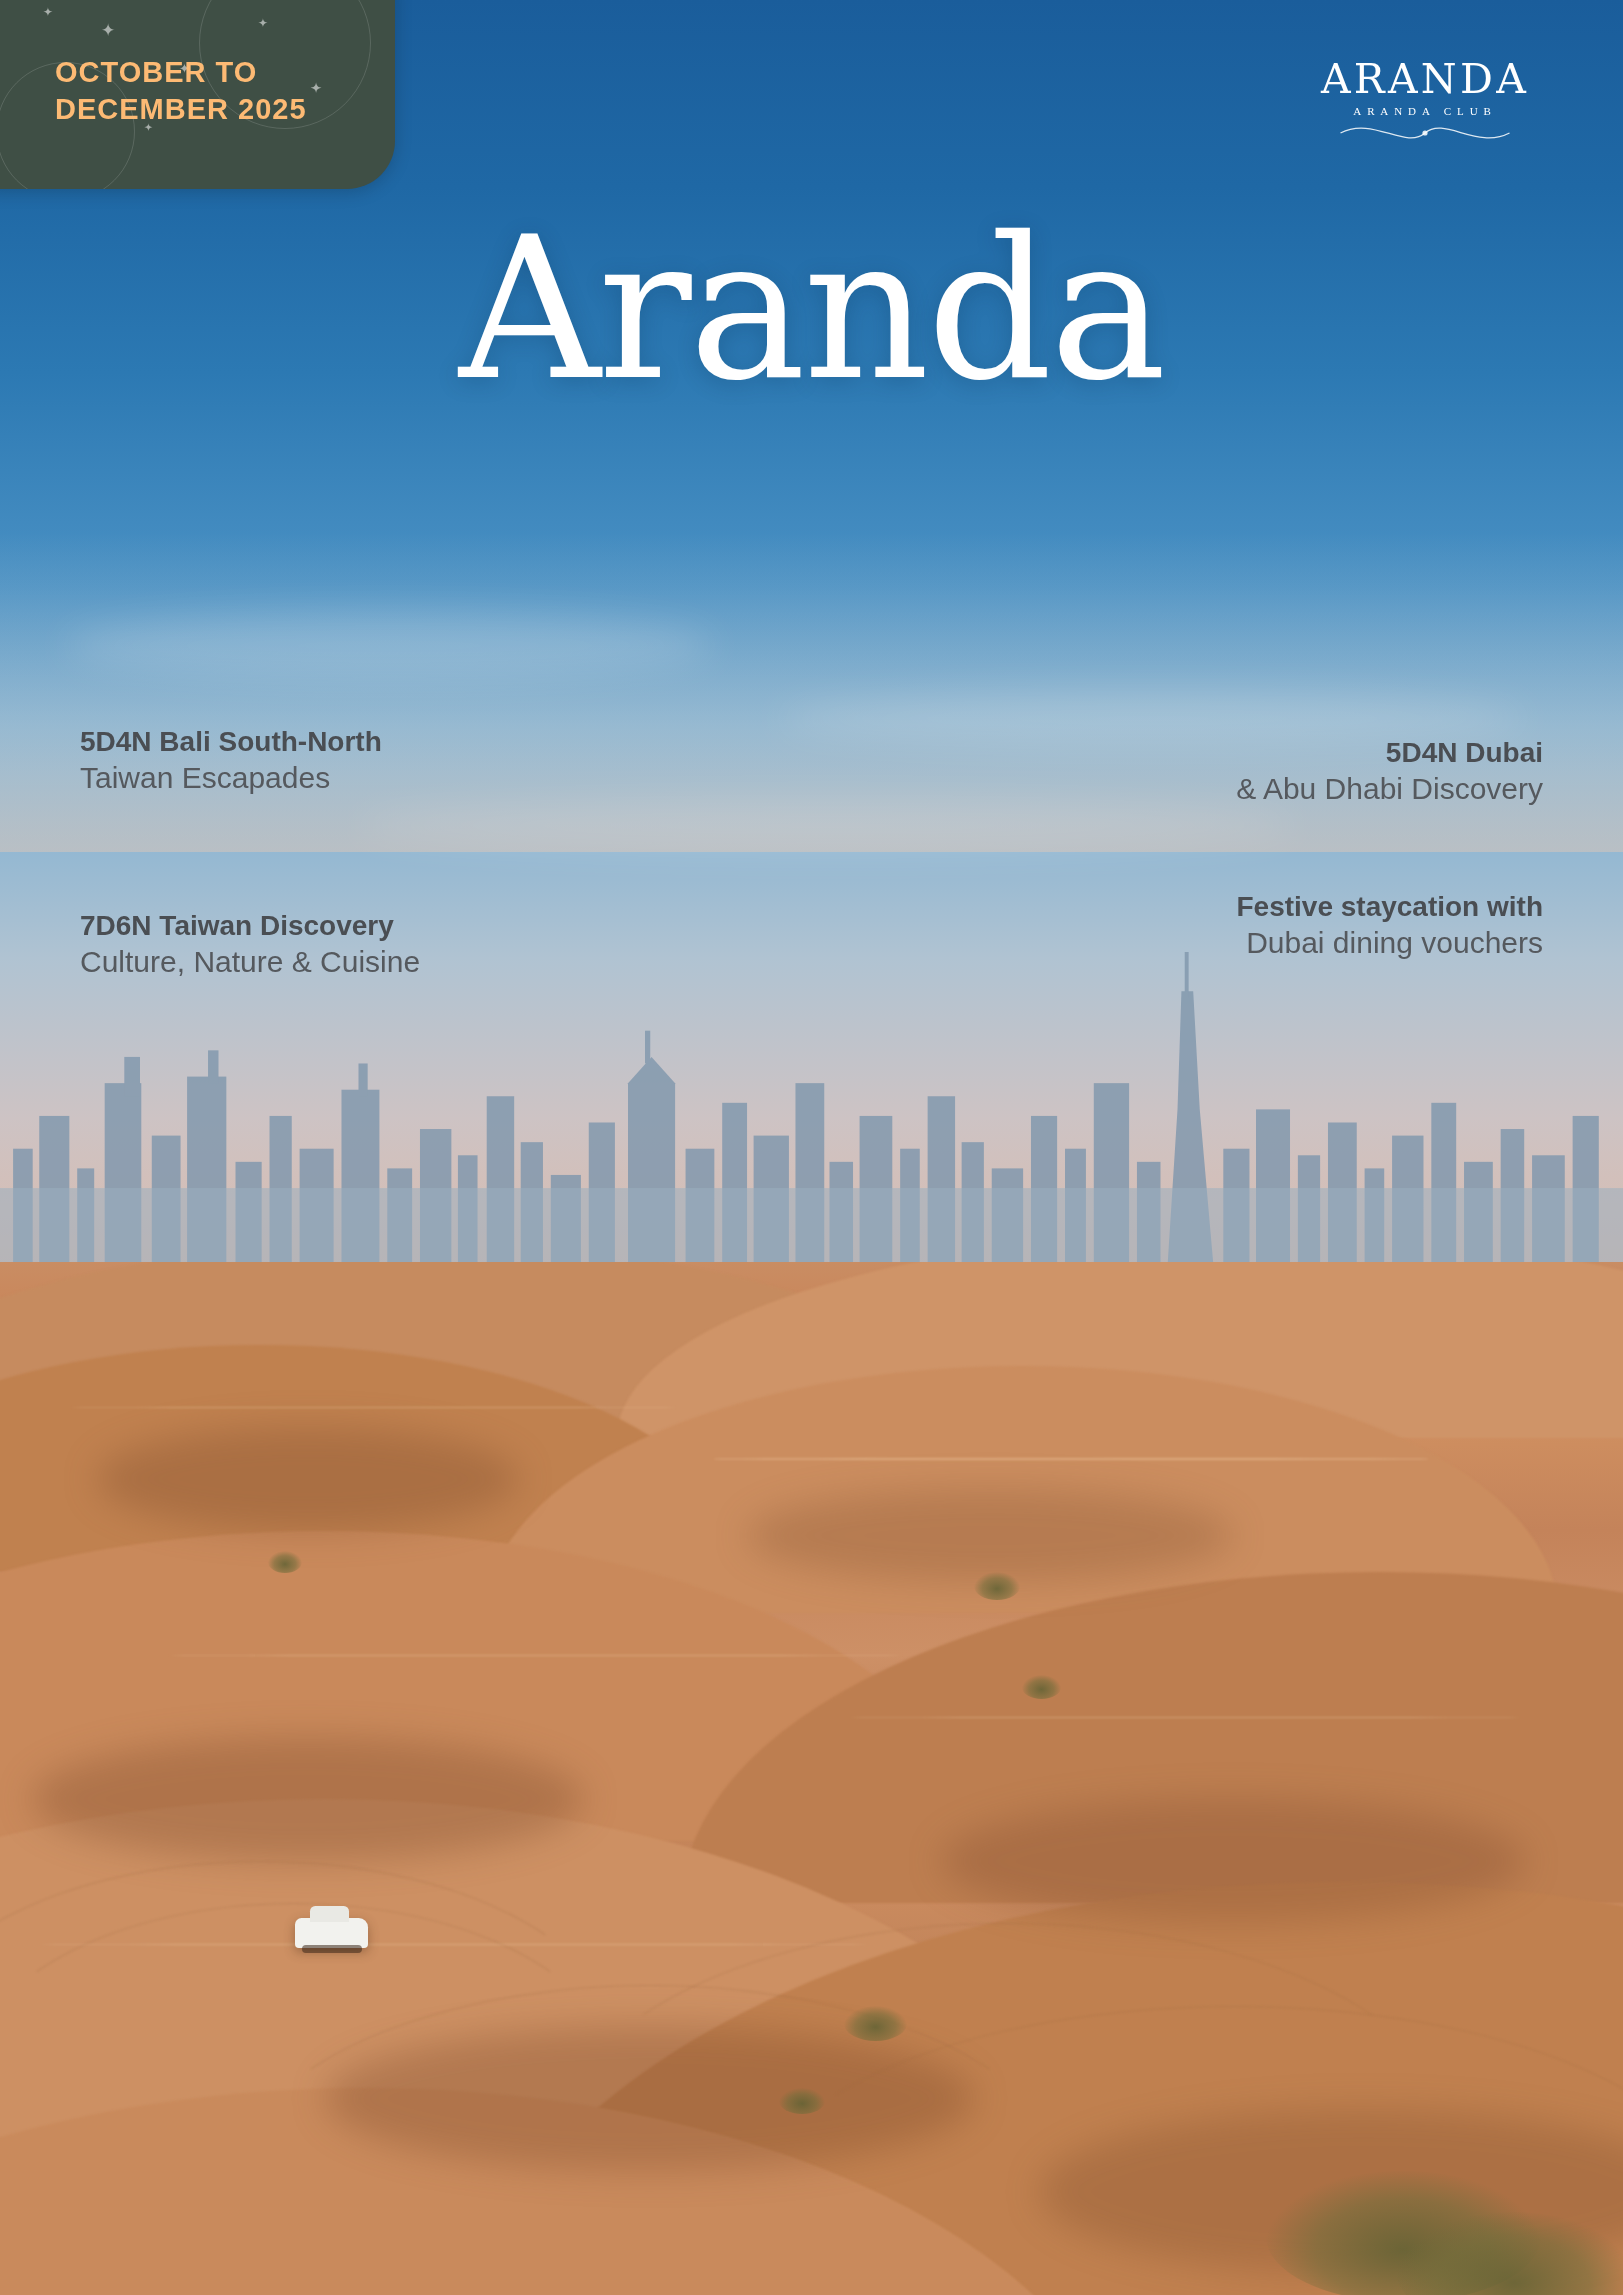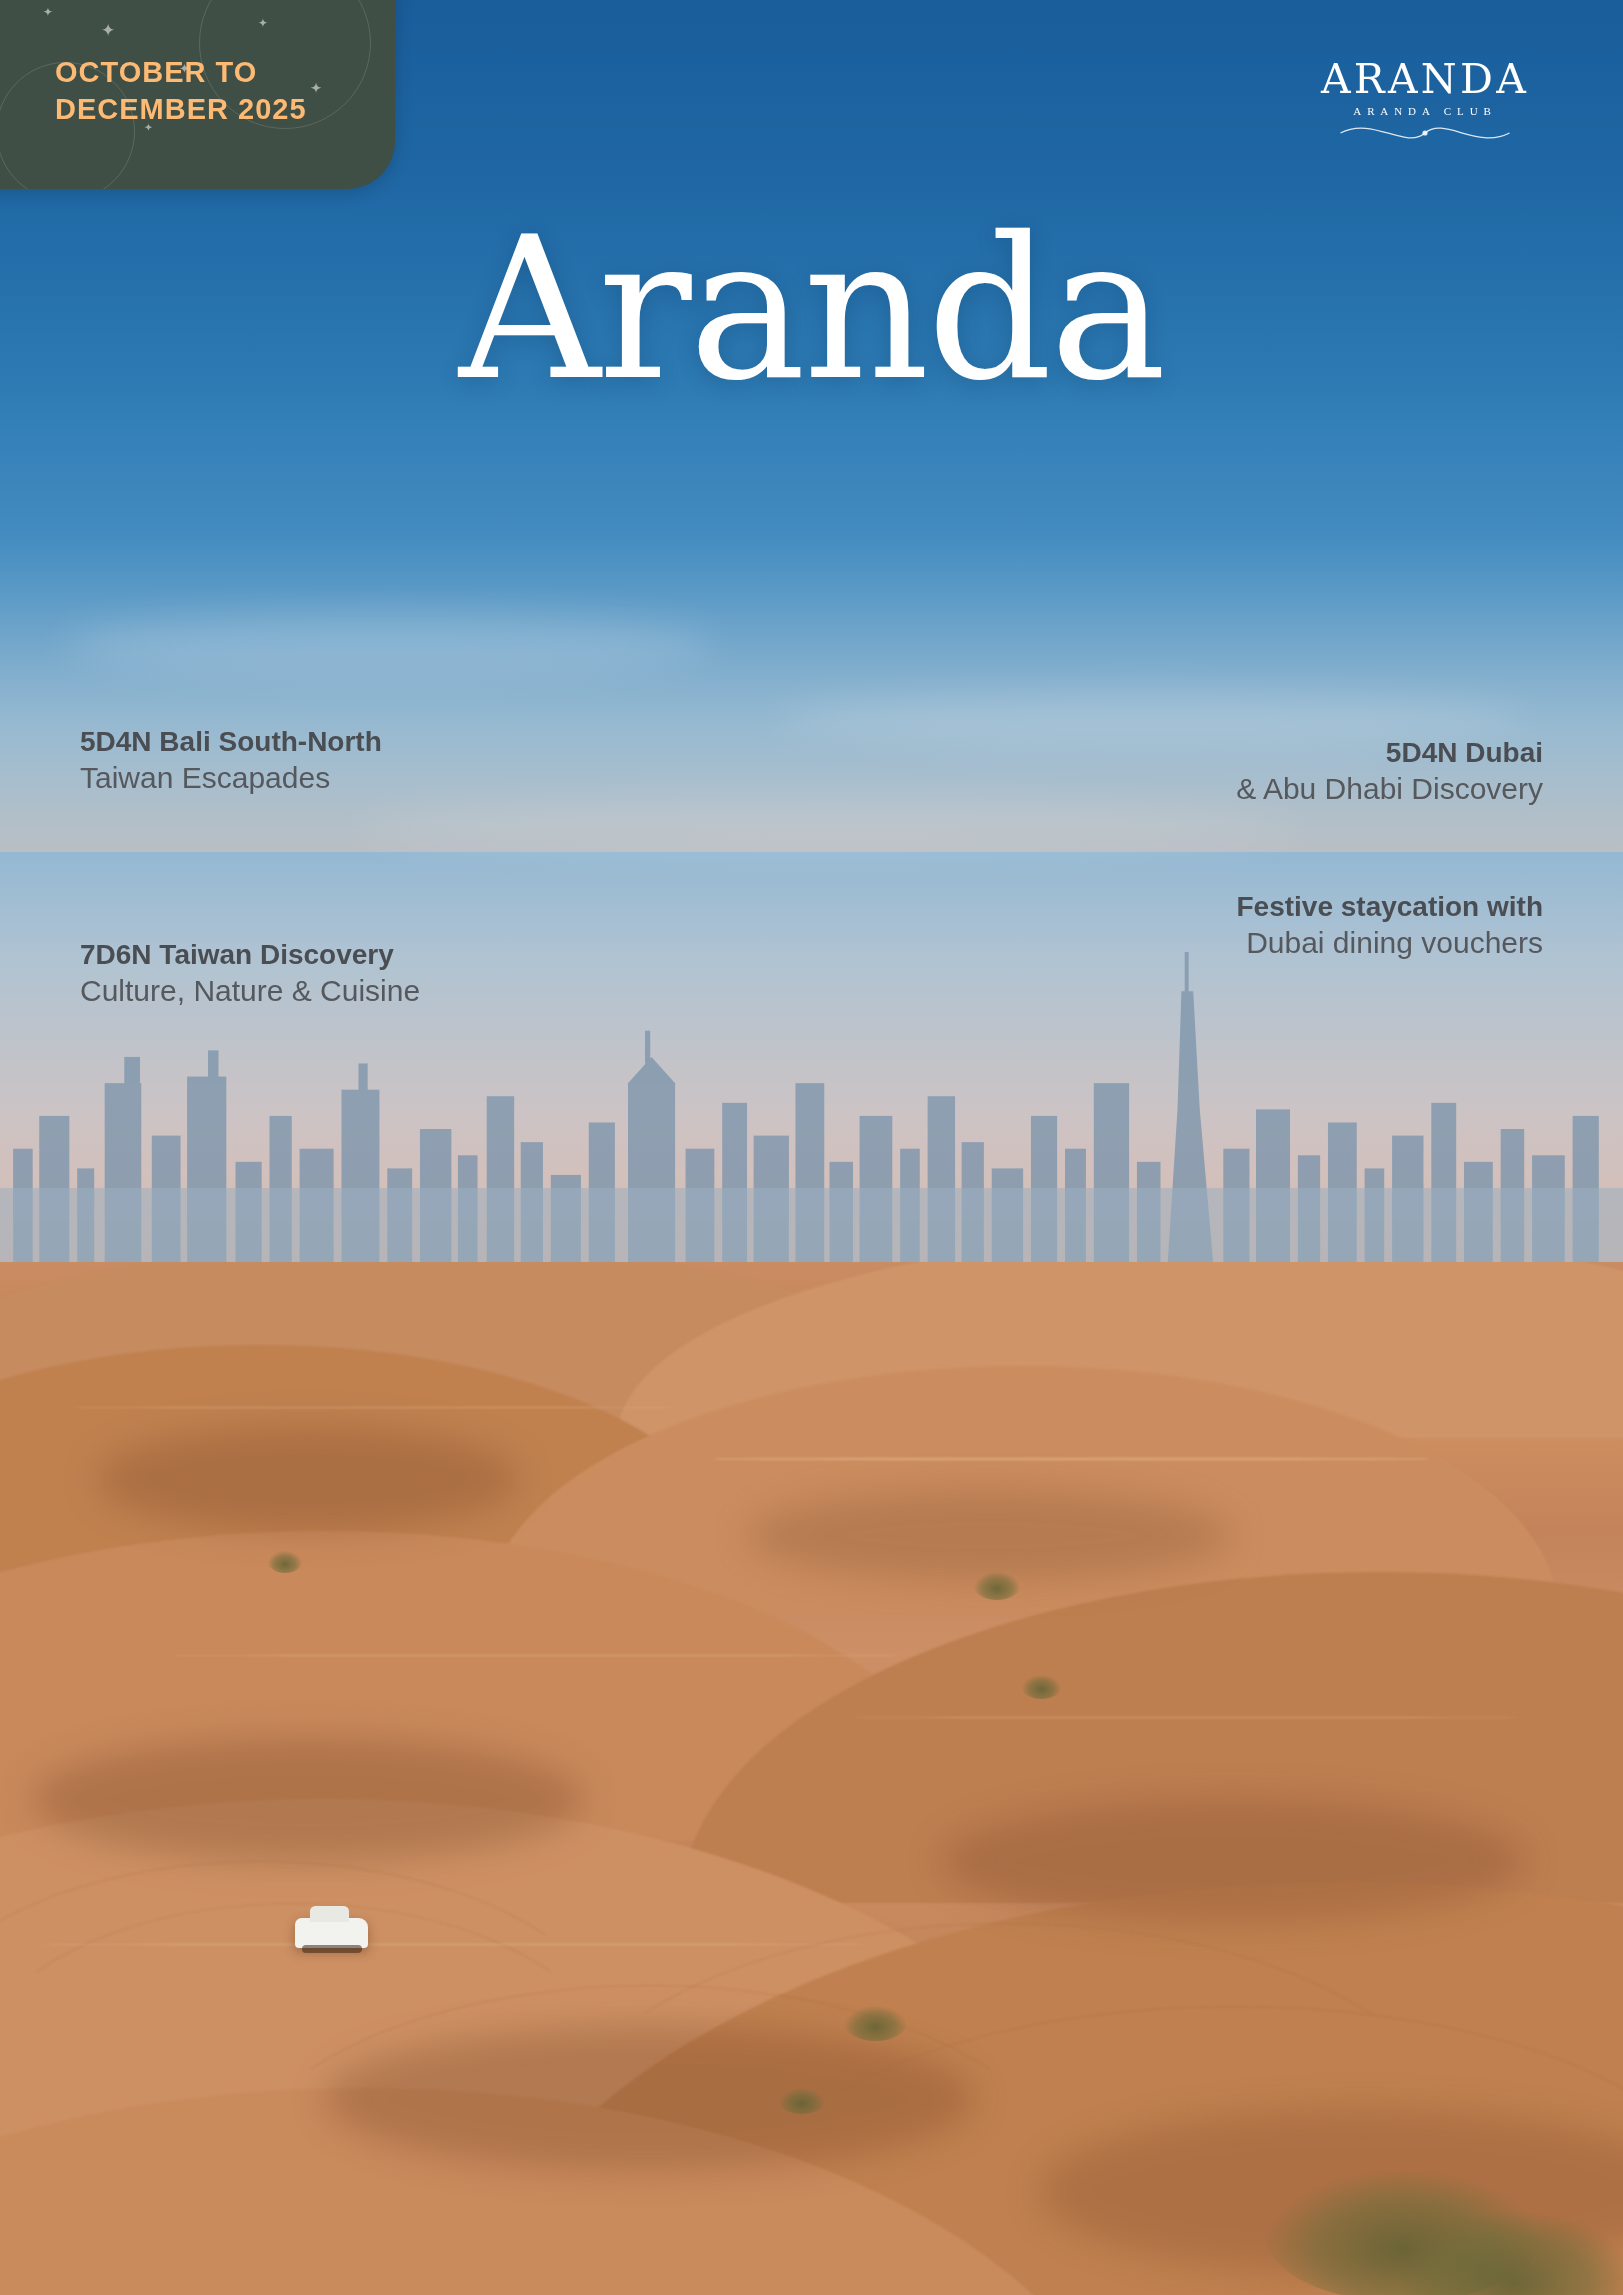--- a/index.html
+++ b/index.html
@@ -246,21 +246,21 @@
   }
   .hl .t2 {
     font-size: 30px;
     font-weight: 400;
     line-height: 1.24;
     color: #55595e;
   }
   .hl-left { left: 80px; text-align: left; }
   .hl-right { right: 80px; text-align: right; }
   .hl-1 { top: 11.8px; }
-  .hl-2 { top: 196px; margin-top: 29px; }
+  .hl-2 { top: 196px; }
   .hl-3 { top: -5.2px; margin-top: 28px; }
   .hl-4 { top: 177px; }
 </style>
 </head>
 <body>
 
 <div class="cover">
 
   <div class="sky">
     <div class="cloud" style="left:4%; top:46%; width:40%; height:5%;"></div>

